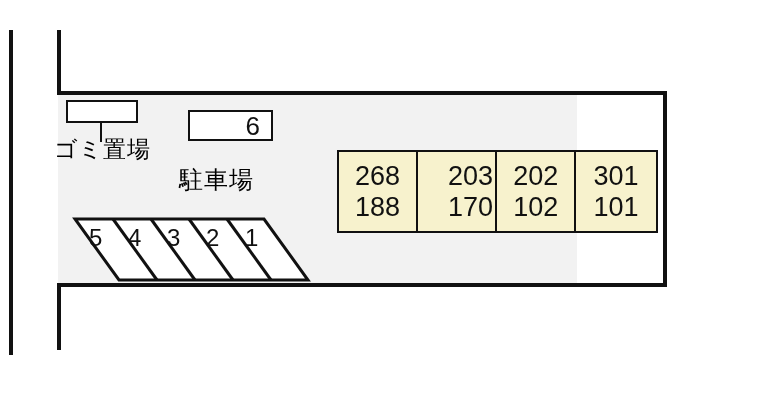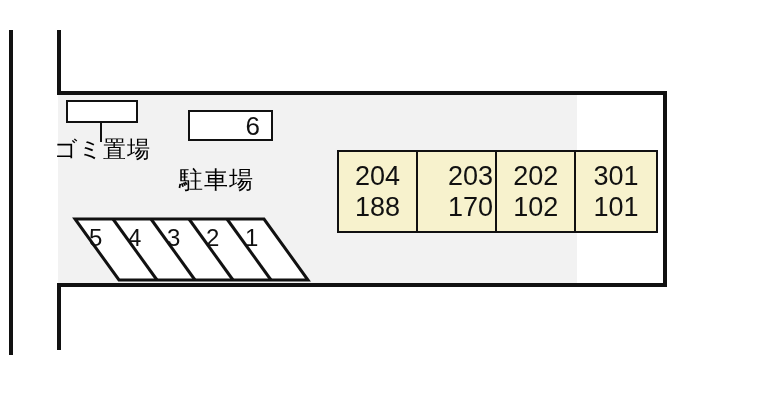--- a/index.html
+++ b/index.html
@@ -147,21 +147,21 @@
 
     <div class="stall-num" style="left:89px; top:226px;">5</div>
     <div class="stall-num" style="left:128px; top:226px;">4</div>
     <div class="stall-num" style="left:167px; top:226px;">3</div>
     <div class="stall-num" style="left:206px; top:226px;">2</div>
     <div class="stall-num" style="left:245px; top:226px;">1</div>
 
     <div class="unit-row" style="left:337px; top:150px; width:321px; height:83px;">
 
       <div class="unit-cell" style="width:80px;">
-        <span class="unit-upper">204</span>
+        <span class="unit-upper">268</span>
         <span class="unit-lower">188</span>
       </div>
 
       <div class="unit-cell" style="width:80px;padding-left:28px;">
         <span class="unit-upper">203</span>
         <span class="unit-lower">170</span>
       </div>
 
       <div class="unit-cell" style="width:80px;justify-content:center;">
         <span class="unit-upper">202</span>

